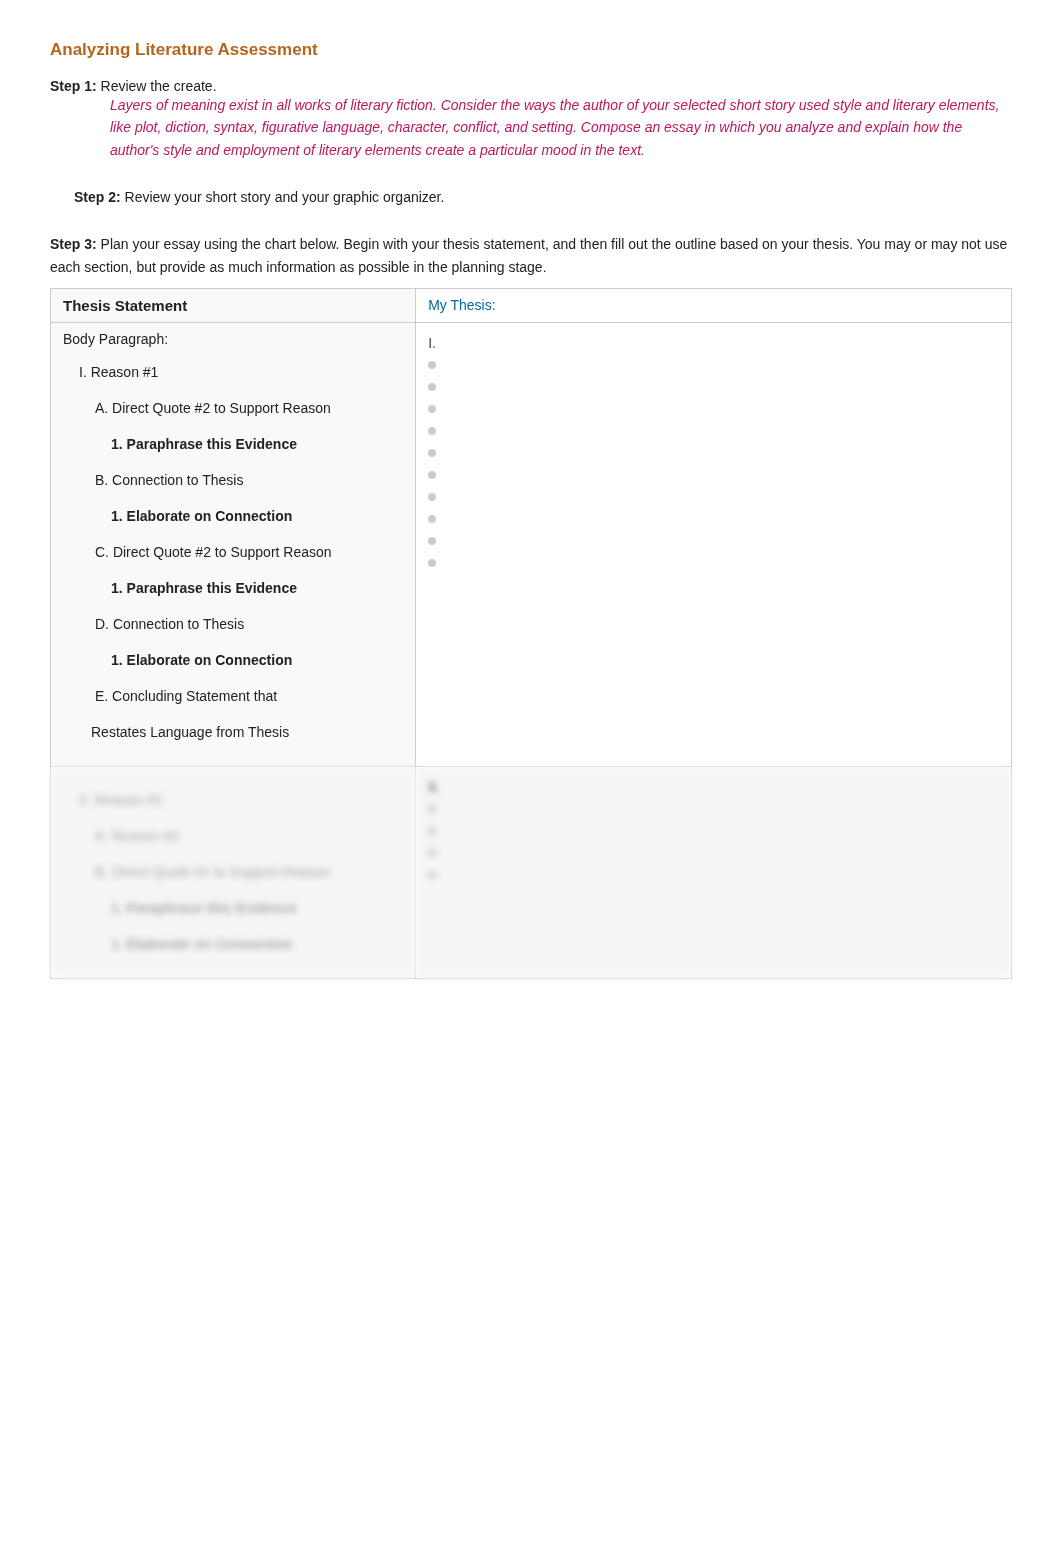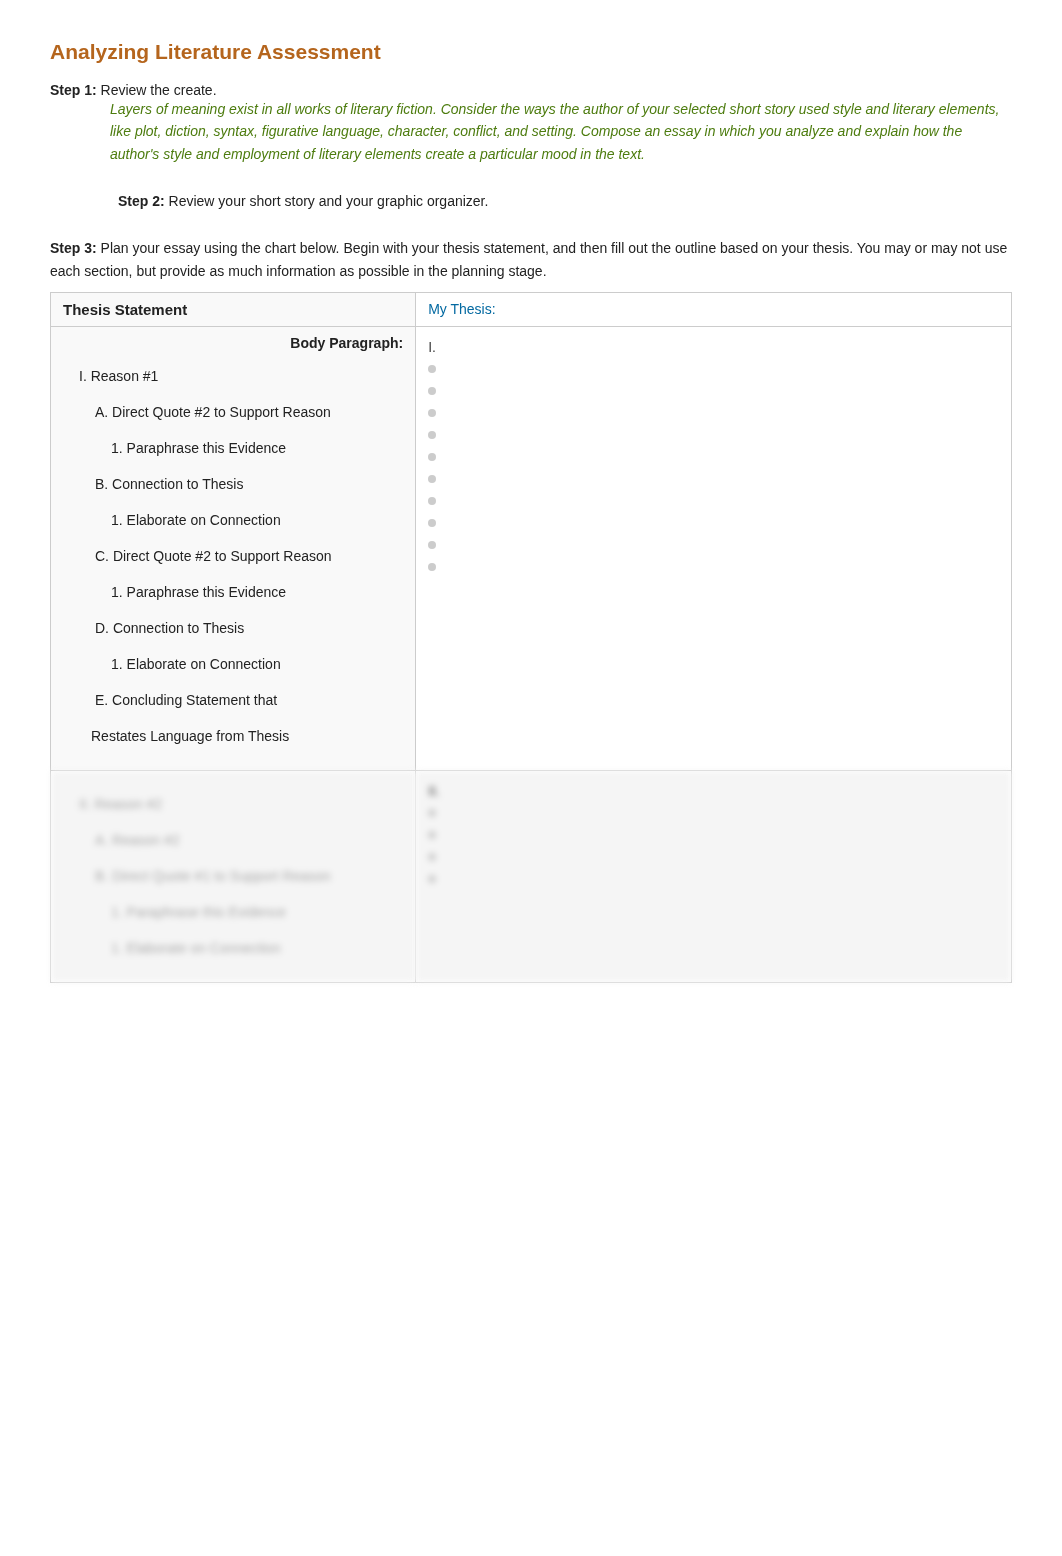--- a/index.html
+++ b/index.html
@@ -11,33 +11,33 @@
       font-family: Arial, sans-serif;
       font-size: 14px;
       background: #fff;
       color: #222;
       padding: 40px 50px;
       max-width: 1062px;
     }
     .page-title {
       color: #b5651d;
       font-weight: bold;
-      font-size: 21px;
+      font-size: 17px;
       margin-bottom: 18px;
     }
     .step-block {
       margin-bottom: 12px;
     }
     .step-label {
       font-weight: bold;
     }
     .step-content {
       font-style: italic;
       margin-left: 60px;
-      color: #4d7c0f;
+      color: #be185d;
       line-height: 1.6;
     }
     .step3-block {
       line-height: 1.6;
     }
     
     .outline-table {
       width: 100%;
       border-collapse: collapse;
       border: 1px solid #ccc;
@@ -57,36 +57,36 @@
       background: #fff;
     }
     .thesis-row .col-left {
       font-weight: bold;
       font-size: 15px;
     }
     .thesis-row .col-right {
       color: #0369a1;
     }
     .body-paragraph-header {
-      font-weight: bold;
+      font-weight: normal;
       margin-bottom: 8px;
-      text-align: right;
     }
     .outline-item {
       margin: 15px 0;
       line-height: 1.5;
     }
     .indent-1 {
       padding-left: 16px;
     }
     .indent-2 {
       padding-left: 32px;
     }
     .indent-3 {
       padding-left: 48px;
+      font-weight: bold;
     }
     
     .blurred-row td {
       filter: blur(3px);
       color: #aaa;
       background: #f5f5f5;
     }
     
     .dot-placeholder {
       display: inline-block;
@@ -114,21 +114,21 @@
 <div class="page-title">Analyzing Literature Assessment</div>
 
 <div class="step-block">
   <span class="step-label">Step 1:</span>
   <span>Review the create.</span>
   <div class="step-content">Layers of meaning exist in all works of literary fiction. Consider the ways the author of your selected short story used style and literary elements, like plot, diction, syntax, figurative language, character, conflict, and setting. Compose an essay in which you analyze and explain how the author's style and employment of literary elements create a particular mood in the text.</div>
 </div>
 
 <br>
 
-<div class="step-block" style="margin-left:68px;">
+<div class="step-block" style="margin-left:24px;">
   <span class="step-label">Step 2:</span>
   <span>Review your short story and your graphic organizer.</span>
 </div>
 
 <br>
 
 <div class="step3-block">
   <span class="step-label">Step 3:</span>
   <span>Plan your essay using the chart below. Begin with your thesis statement, and then fill out the outline based on your thesis. You may or may not use each section, but provide as much information as possible in the planning stage.</span>
 </div>

